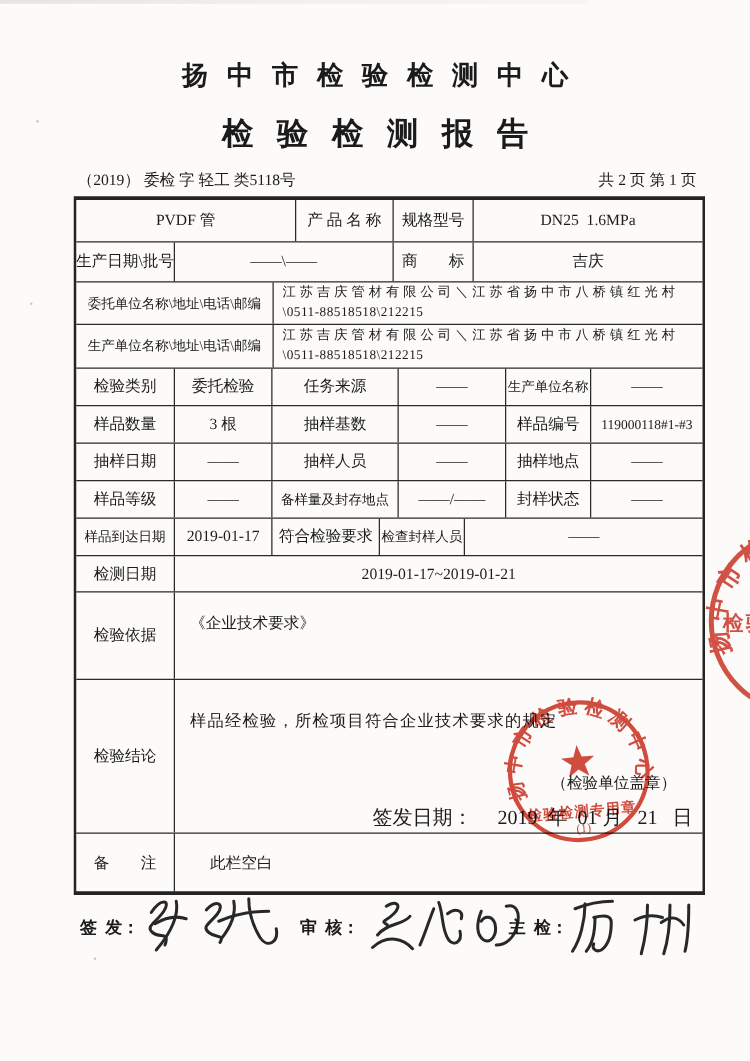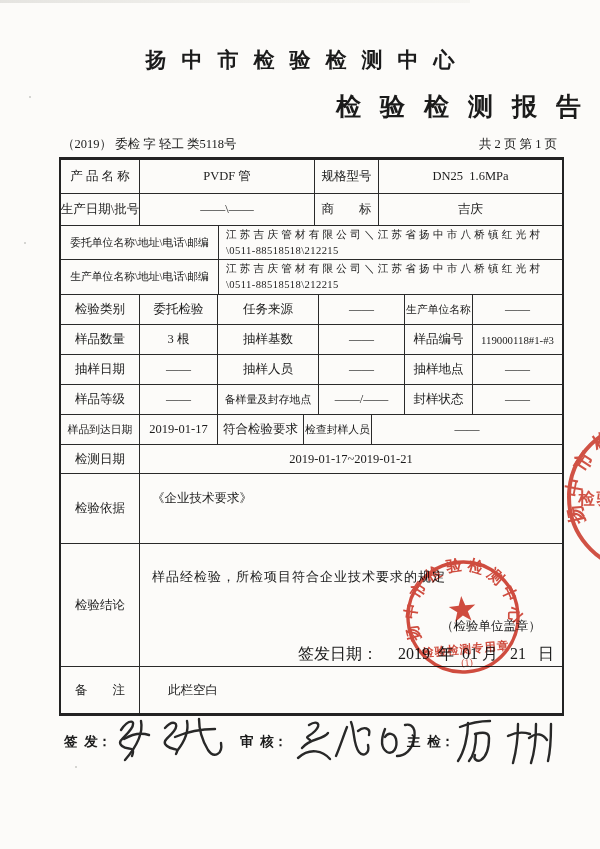--- a/index.html
+++ b/index.html
@@ -8,21 +8,21 @@
     background:#fcfbf9;
     font-family:"Liberation Serif","DejaVu Serif",serif;
     color:#1b1b1b;
   }
   .scan-edge{position:absolute;top:0;left:0;width:470px;height:3px;
     background:linear-gradient(90deg,#dddcd8,#ecebe7 45%,#f4f3ef);opacity:.75;}
   .speck{position:absolute;width:2px;height:2px;background:#c9c8c4;border-radius:50%;}
 
   .org-title{position:absolute;top:46px;left:0;right:0;text-align:center;
     font-size:21px;font-weight:bold;letter-spacing:15px;padding-left:15px;white-space:pre;}
-  .report-title{position:absolute;top:90px;left:0;right:0;text-align:right;
+  .report-title{position:absolute;top:90px;left:0;right:0;text-align:center;
     font-size:25px;font-weight:bold;letter-spacing:19px;padding-left:19px;white-space:pre;}
   .doc-line{position:absolute;top:136px;left:62px;width:495px;display:flex;
     justify-content:space-between;font-size:12.5px;white-space:pre;}
 
   .form{position:absolute;left:59px;top:157px;width:501px;
     border:2px solid #232323;border-top-width:3px;border-bottom-width:3px;background:transparent;}
   .row{display:flex;border-top:1.5px solid #2a2a2a;}
   .form .row:first-child{border-top:none;}
   .cell{border-left:1.5px solid #2a2a2a;box-sizing:border-box;
     display:flex;align-items:center;justify-content:center;text-align:center;
@@ -68,22 +68,22 @@
   <div class="org-title">扬中市检验检测中心</div>
   <div class="report-title">检验检测报告</div>
   <div class="doc-line">
     <span>（2019） 委检 字 轻工 类5118号</span>
     <span>共 2 页 第 1 页</span>
   </div>
 
   <div class="form">
 
     <div class="row h33">
+      <div class="cell wA2">PVDF 管</div>
       <div class="cell wA1">产 品 名 称</div>
-      <div class="cell wA2">PVDF 管</div>
       <div class="cell wA3">规格型号</div>
       <div class="cell grow">DN25  1.6MPa</div>
     </div>
 
     <div class="row h31">
       <div class="cell wA1">生产日期\批号</div>
       <div class="cell wA2">——\——</div>
       <div class="cell wA3">商　　标</div>
       <div class="cell grow">吉庆</div>
     </div>

